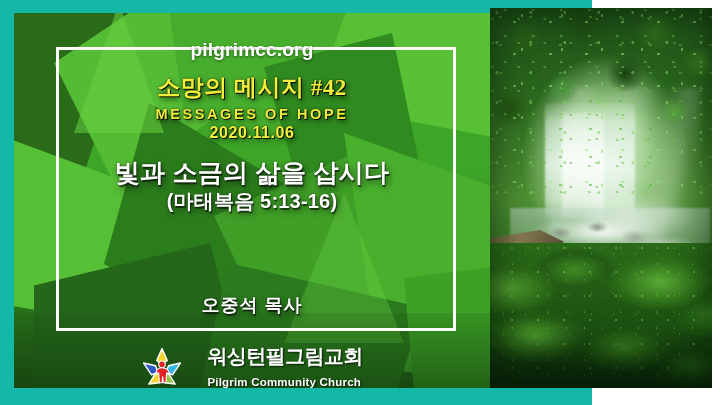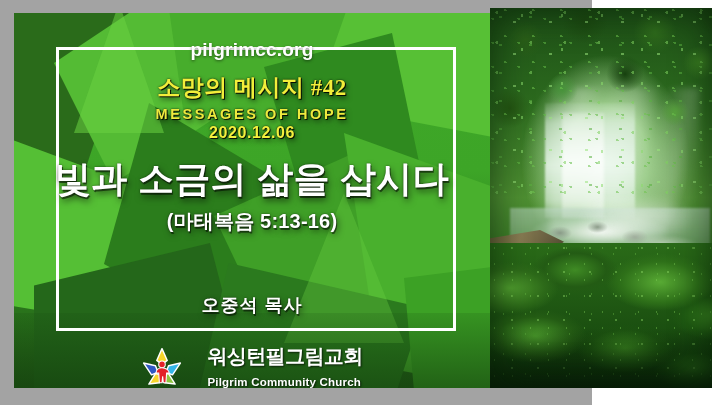--- a/index.html
+++ b/index.html
@@ -5,21 +5,21 @@
   html,body{margin:0;padding:0;}
   body{
     width:720px;height:405px;
     background:#ffffff;
     font-family:"Liberation Sans","DejaVu Sans",sans-serif;
     overflow:hidden;
   }
   .slide{
     position:relative;
     width:592px;height:405px;
-    background:#a3a3a3;
+    background:#14b8a6;
   }
 
   
   .green-panel{
     position:absolute;
     left:14px;top:13px;
     width:476px;height:375px;
     overflow:hidden;
     background:#2e8b21;
   }
@@ -151,34 +151,33 @@
     font-weight:bold;
     line-height:1.18;
     letter-spacing:.5px;
     text-shadow:
       0 0 2px rgba(0,0,0,.55),
       1px 2px 0 rgba(0,0,0,.5),
       2px 4px 7px rgba(0,0,0,.6);
   }
   .sermon-l2{
     color:#ffffff;
-    font-size:36px;
+    font-size:25px;
     font-weight:bold;
     line-height:1.18;
     letter-spacing:.3px;
     text-shadow:
       0 0 2px rgba(0,0,0,.55),
       1px 2px 0 rgba(0,0,0,.5),
       2px 4px 7px rgba(0,0,0,.6);
   }
   .scripture{
     color:#ffffff;
     font-size:20px;
     font-weight:bold;
-    margin-top:8px;
     letter-spacing:.2px;
     text-shadow:
       0 0 2px rgba(0,0,0,.5),
       1px 2px 0 rgba(0,0,0,.45),
       2px 3px 6px rgba(0,0,0,.55);
     text-align: center;
   }
 
   
   .speaker{
@@ -390,21 +389,21 @@
       <i class="f12"></i>
     </div>
 
     <div class="frame"></div>
 
     <div class="site-url">pilgrimcc.org</div>
 
     <div class="series">
       <div class="series-title">소망의 메시지 #42</div>
       <div class="series-sub">MESSAGES OF HOPE</div>
-      <div class="series-date">2020.12.06</div>
+      <div class="series-date">2020.11.06</div>
     </div>
 
     <div class="sermon">
       <div class="sermon-l2">빛과 소금의 삶을 삽시다</div>
       <div class="scripture">(마태복음 5:13-16)</div>
     </div>
 
     <div class="speaker">오중석 목사</div>
 
     <div class="logo-block">

